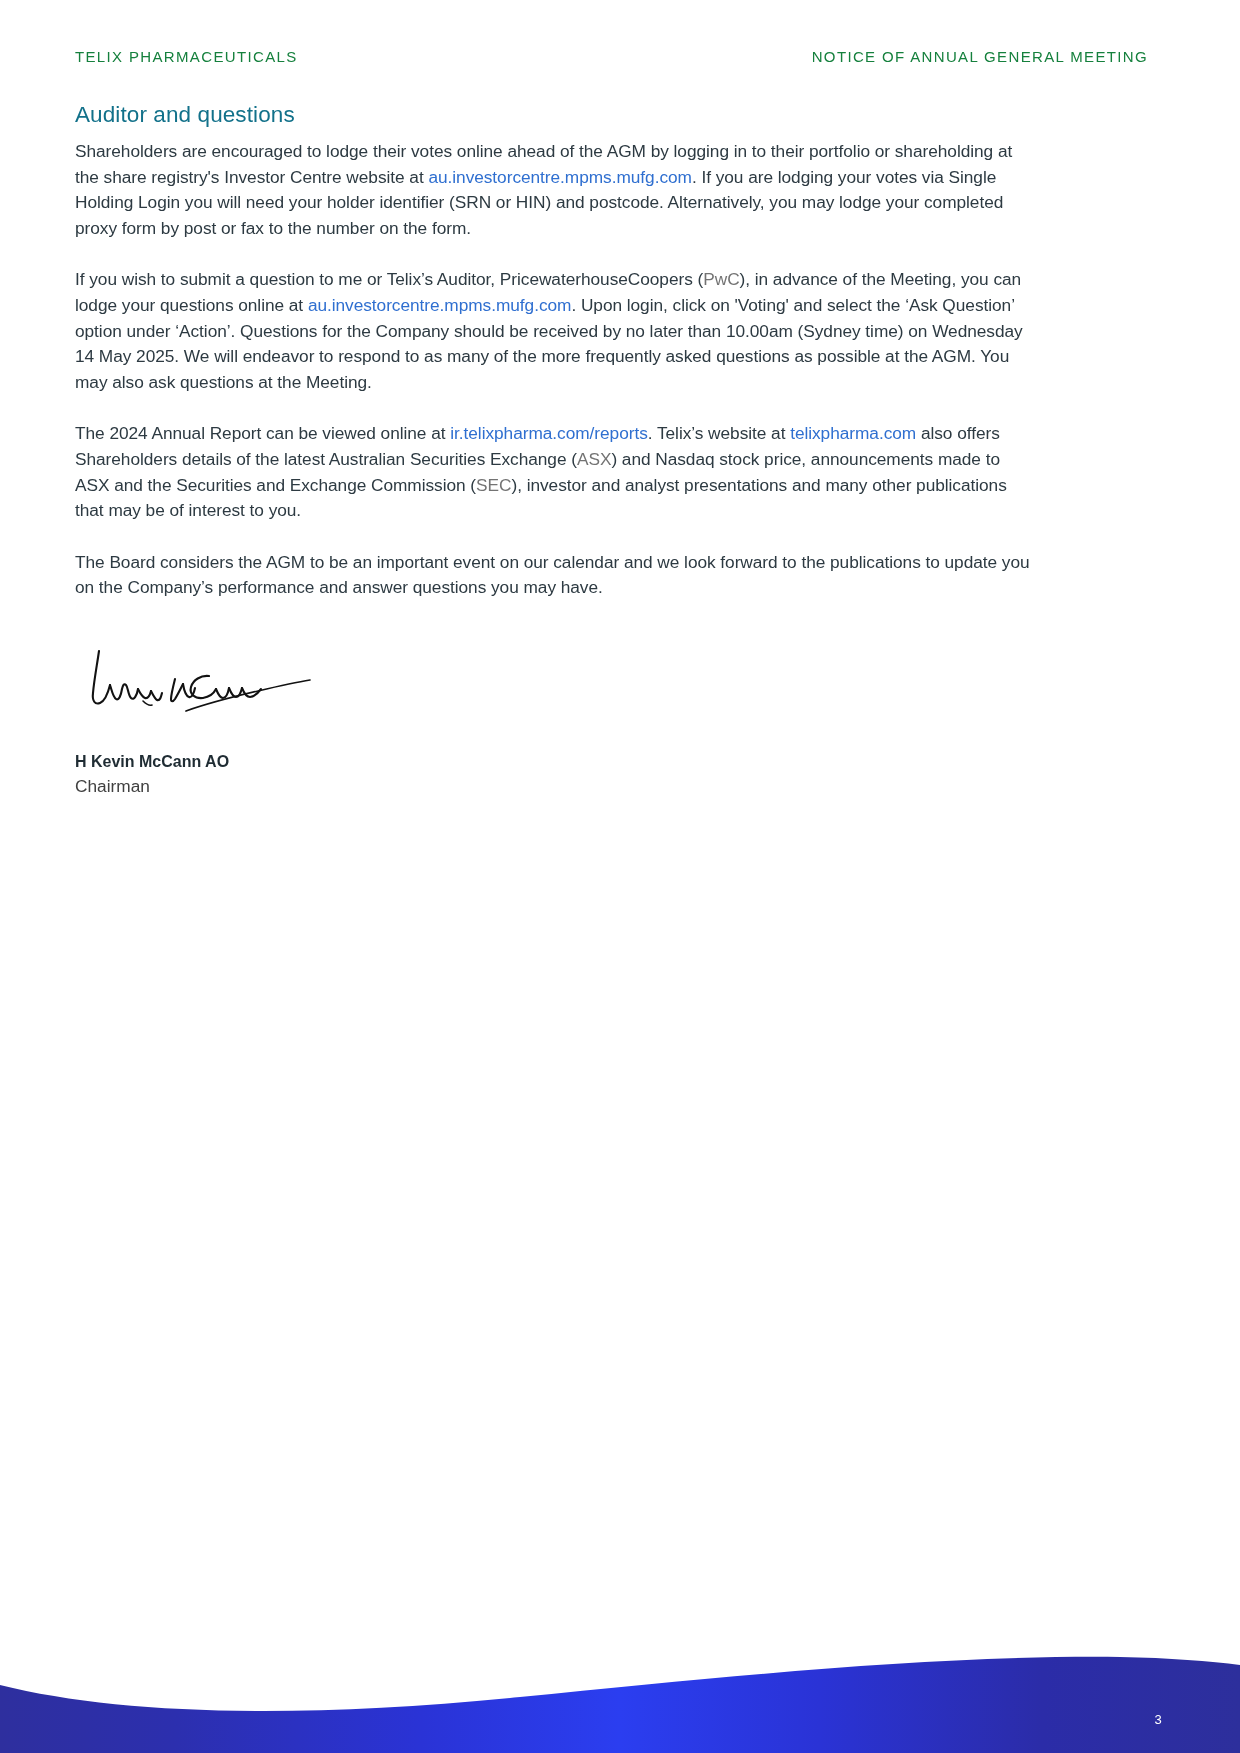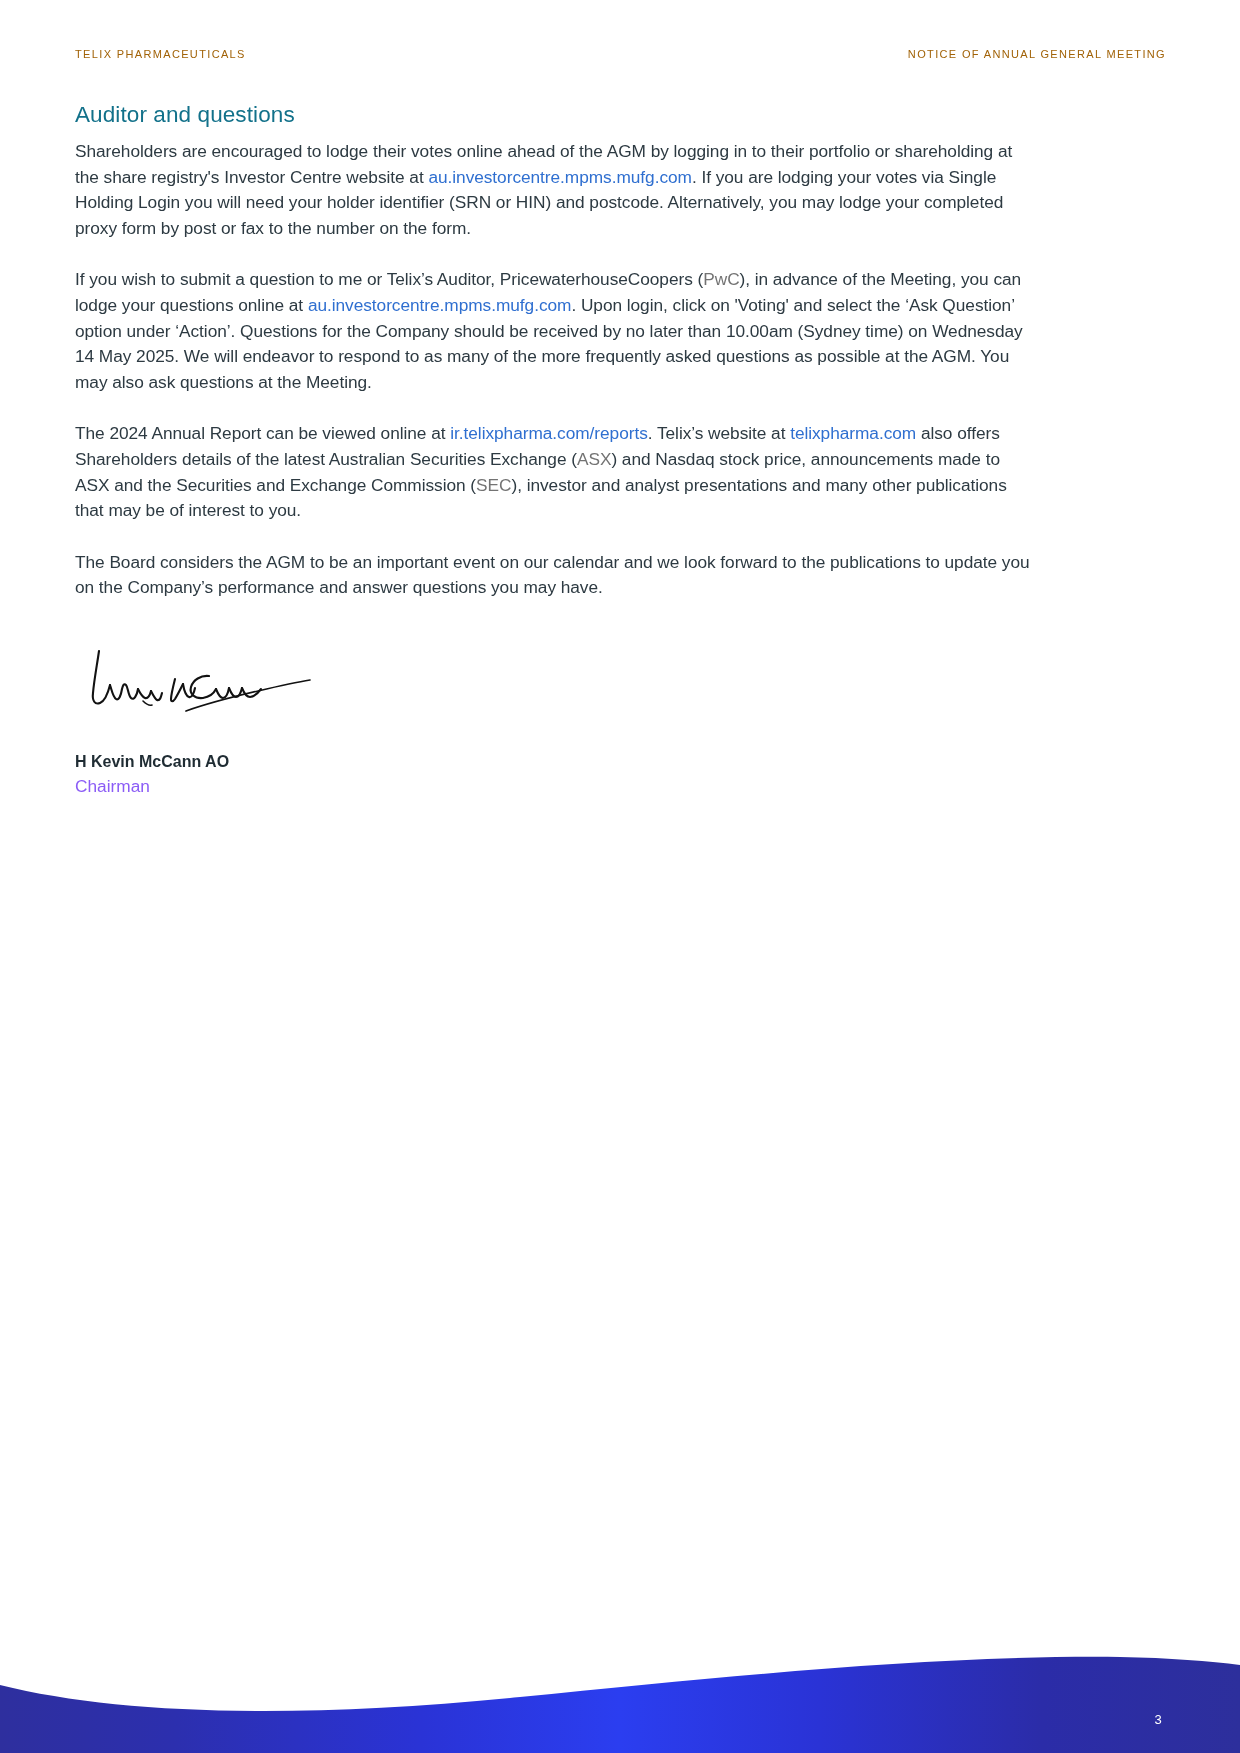--- a/index.html
+++ b/index.html
@@ -18,28 +18,28 @@
     height: 1753px;
     background: #ffffff;
     overflow: hidden;
     box-sizing: border-box;
   }
 
   
   .runhead {
     position: absolute;
     top: 48px;
-    font-size: 11px;
+    font-size: 15px;
     letter-spacing: 1.35px;
-    color: #a16207;
+    color: #15803d;
     font-weight: 500;
     white-space: nowrap;
   }
   .runhead.left  { left: 75px; }
-  .runhead.right { right: 74px; }
+  .runhead.right { right: 92px; }
 
   
   .content {
     position: absolute;
     left: 75px;
     top: 101px;
     width: 963px;
   }
 
   h1.section-title {
@@ -88,21 +88,21 @@
   .signatory-name {
     font-size: 16px;
     line-height: 24px;
     font-weight: 700;
     color: #1f2c33;
     margin: 0;
   }
   .signatory-role {
     font-size: 17.3px;
     line-height: 25px;
-    color: #8b5cf6;
+    color: #404040;
     margin: 0;
   }
 
   
   .footer-wave {
     position: absolute;
     left: 0;
     bottom: 0;
     width: 1240px;
     height: 160px;

